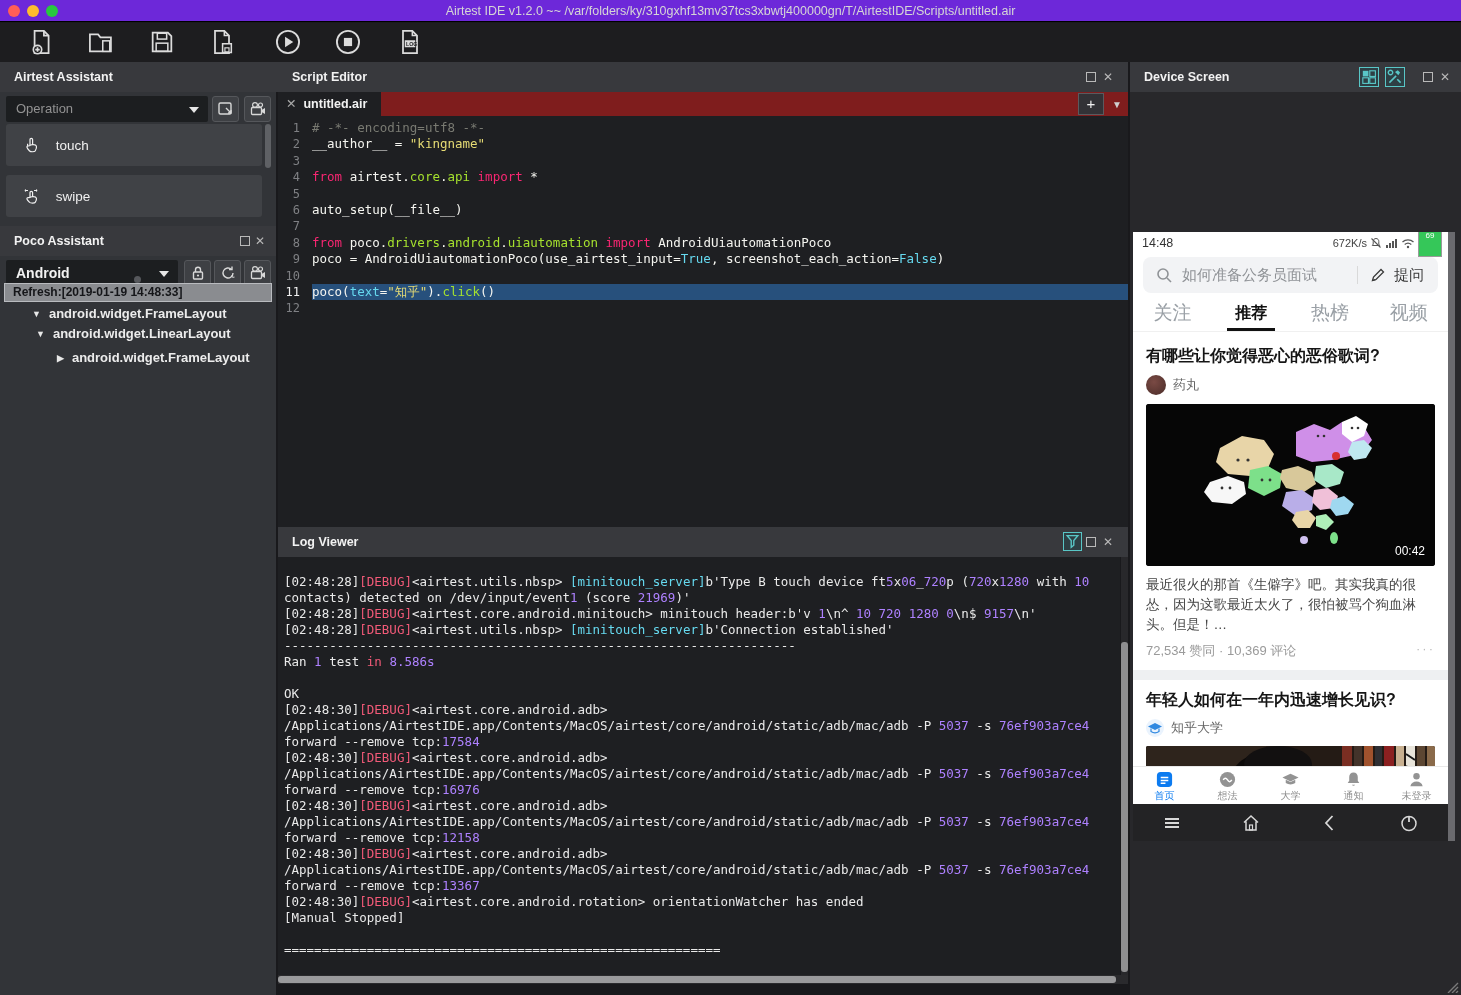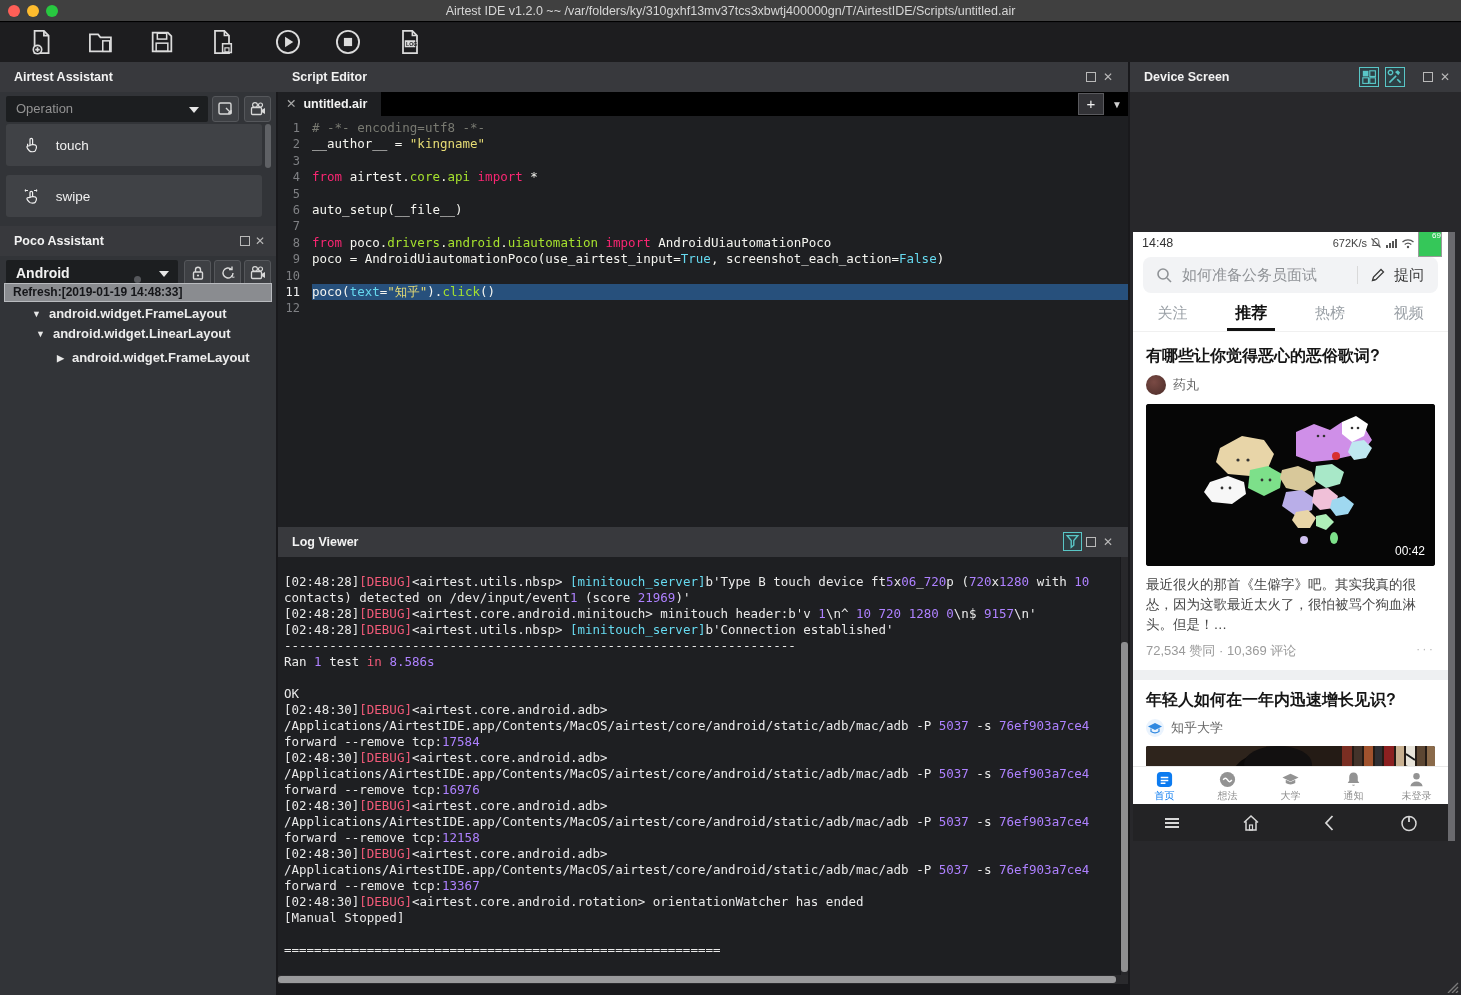--- a/index.html
+++ b/index.html
@@ -1,21 +1,21 @@
 <!DOCTYPE html>
 <html><head>
 <meta charset="utf-8">
 <style>
   * { box-sizing: border-box; margin: 0; padding: 0; }
   html,body { background:#0e0e10; }
   body { font-family:"Liberation Sans", sans-serif; }
   .app { position:relative; width:1461px; height:995px; background:#19191c; overflow:hidden; }
 
   
-  .titlebar { position:absolute; left:0; top:0; width:1461px; height:22px; background:#404040; border-bottom:1px solid #000; }
+  .titlebar { position:absolute; left:0; top:0; width:1461px; height:22px; background:#6d28d9; border-bottom:1px solid #000; }
   .tl { position:absolute; top:5px; width:12px; height:12px; border-radius:50%; }
   .tl.red{ left:8px; background:#ff5f57; } .tl.yel{ left:27px; background:#febc2e; } .tl.grn{ left:46px; background:#28c840; }
   .wtitle { position:absolute; left:0; right:0; top:4px; text-align:center; font-size:12.5px; color:#d6d6d6; }
 
   
   .toolbar { position:absolute; left:0; top:23px; width:1461px; height:39px; background:#1d1d1f; }
   .tb-btn { position:absolute; top:5px; width:30px; height:30px; background:none; border:none; cursor:pointer; }
   .tb-btn svg { width:28px; height:28px; }
 
   
@@ -34,21 +34,21 @@
   .act-btn svg { width:18px; height:18px; vertical-align:-4px; margin-right:12px; }
   .vscroll { position:absolute; width:6px; border-radius:3px; background:#5f6165; }
   .head-poco { left:0; top:226px; width:276px; }
   .refreshbar { position:absolute; left:4px; top:283px; width:268px; height:19px; background:#8a8c90; border:1px solid #b9bbbf; color:#151619; font-size:12px; font-weight:bold; line-height:17px; padding-left:8px; }
   .tree-row { position:absolute; color:#ececec; font-size:13px; font-weight:600; height:20px; line-height:20px; }
   .tree-row .arrow { font-size:9px; margin-right:8px; color:#e8e8e8; vertical-align:1px; }
   .splitdot { position:absolute; left:134px; top:276px; width:7px; height:7px; border-radius:50%; background:#56585c; }
 
   
   .head-editor { left:278px; top:62px; width:850px; }
-  .tabbar { position:absolute; left:278px; top:92px; width:850px; height:24px; background:#000000; }
+  .tabbar { position:absolute; left:278px; top:92px; width:850px; height:24px; background:#7f1d1d; }
   .tab { position:absolute; left:0; top:0; height:24px; background:#1e1f22; color:#f2f2f2; font-size:12.5px; font-weight:bold; line-height:24px; padding:0 14px 0 8px; border:none; }
   .tab .x { color:#a8a8a8; font-weight:normal; margin-right:7px; }
   .newtab { position:absolute; right:24px; top:1px; width:26px; height:22px; background:#323236; border:1px solid #5a5a5e; color:#f2f2f2; font-size:15px; line-height:18px; }
   .tabchev { position:absolute; right:2px; top:4px; width:18px; height:16px; background:none; border:none; color:#cfcfcf; font-size:10px; }
   .editor { position:absolute; left:278px; top:116px; width:850px; height:411px; background:#1e1f22; padding-top:4px; font-family:"DejaVu Sans Mono", monospace; font-size:12.5px; }
   .code-line { display:flex; line-height:16.4px; height:16.4px; }
   .code-line .gut { width:34px; flex:0 0 34px; text-align:right; padding-right:12px; color:#7f8084; font-size:12px; }
   .code-line .ct { flex:1; white-space:pre; color:#f5f5f0; }
   .code-line.hl .ct { background:#27507c; }
   .code-line.hl .gut { color:#f0f0f0; }
@@ -70,28 +70,28 @@
   .head-device { left:1130px; top:62px; width:331px; }
   .dev-btn { position:absolute; top:5px; width:20px; height:20px; background:#2e3f44; border:1px solid #59c6c6; padding:0; }
 
   
   .phone { position:absolute; left:1133px; top:232px; width:315px; height:609px; background:#ffffff; overflow:hidden; font-family:"Liberation Sans", sans-serif; }
   .phone-scroll { position:absolute; left:1448px; top:232px; width:7px; height:609px; background:#6a6a6e; }
   .p-status { position:relative; height:22px; }
   .p-time { position:absolute; left:9px; top:4px; font-size:12.5px; color:#333; }
   .p-stat-right { position:absolute; right:6px; top:3px; height:16px; display:flex; align-items:center; gap:3px; }
   .p-net { font-size:11px; color:#444; }
-  .p-batt { width:24px; height:28px; border:1px solid #9a9a9a; border-radius:0; background:#35c759; color:#fff; font-size:8px; text-align:right; line-height:11px; }
+  .p-batt { width:24px; height:28px; border:1px solid #9a9a9a; border-radius:0; background:#35c759; color:#fff; font-size:8px; text-align:center; line-height:11px; }
   .p-search { position:relative; height:44px; }
   .pill { position:absolute; left:10px; right:10px; top:3px; height:36px; background:#f2f3f5; border-radius:8px; display:flex; align-items:center; }
   .pill .ph-text { color:#8f9296; font-size:15px; margin-left:9px; flex:1; }
   .pill .vr { width:1px; height:18px; background:#d9d9d9; margin-right:12px; }
   .pill .ask { color:#3a3a3a; font-size:15px; margin:0 14px 0 8px; }
   .p-tabs { position:relative; height:34px; display:flex; border-bottom:1px solid #f0f0f0; }
-  .p-tab { flex:1; text-align:center; font-size:15px; color:#9aa0a6; line-height:30px; position:relative; }
+  .p-tab { flex:1; text-align:center; font-size:19px; color:#9aa0a6; line-height:30px; position:relative; }
   .p-tab.on { color:#111; font-weight:bold; font-size:16px; }
   .p-tab.on::after { content:""; position:absolute; left:50%; margin-left:-24px; bottom:0; width:48px; height:3px; background:#111; }
   .card { position:relative; }
   .f-title { padding:13px 13px 0 13px; font-size:16px; font-weight:bold; color:#151515; line-height:22px; }
   .f-author { display:flex; align-items:center; padding:8px 13px 0 13px; }
   .f-av { width:20px; height:20px; border-radius:50%; margin-right:7px; }
   .f-name { font-size:13px; color:#666; }
   .f-video { position:relative; margin:9px 13px 0 13px; height:162px; background:#050505; border-radius:3px; overflow:hidden; }
   .f-dur { position:absolute; right:10px; bottom:8px; color:#fff; font-size:12px; }
   .f-excerpt { padding:9px 14px 0 13px; font-size:13.5px; color:#454545; line-height:20px; }

